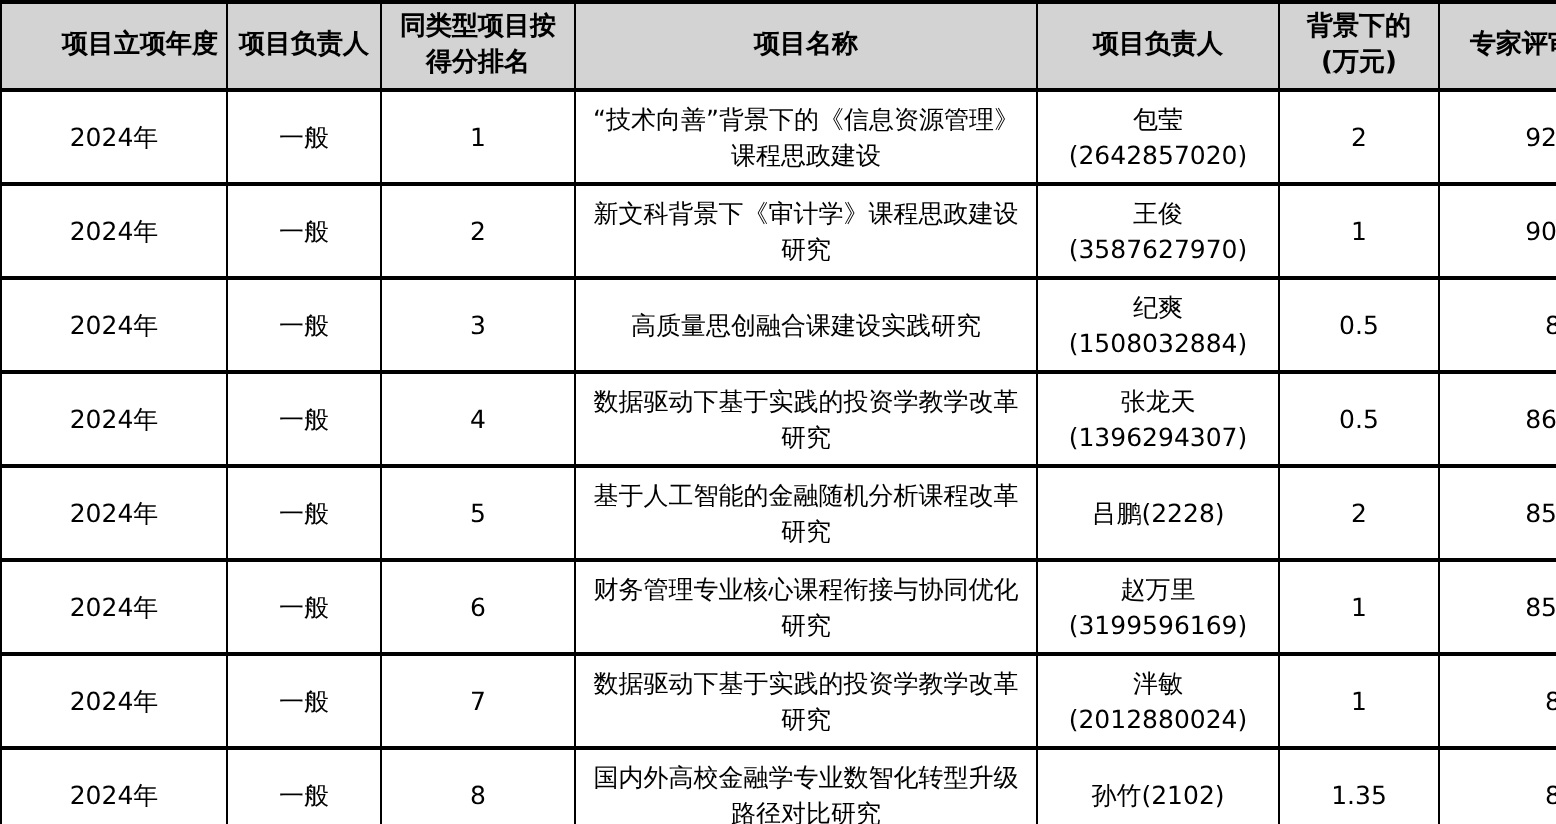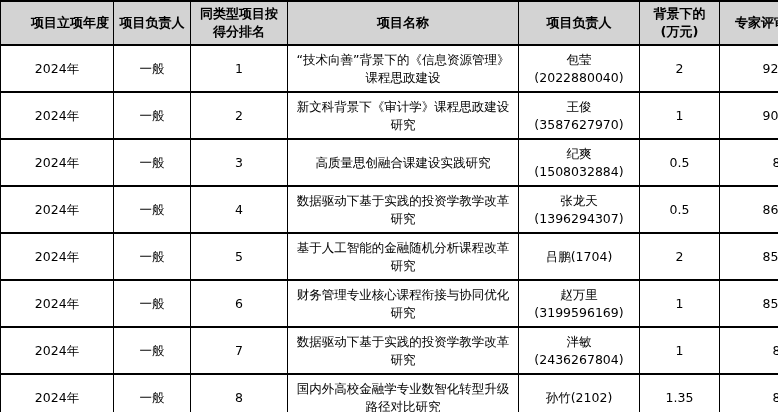--- a/index.html
+++ b/index.html
@@ -63,21 +63,21 @@
           <th style="width: 113px;">专家评审平均分</th>
         </tr>
     </thead>
     <tbody id="table-body">
         <tr>
           <td>2024年</td>
           <td>一般</td>
           <td>1</td>
           <td>“技术向善”背景下的《信息资源管理》课程思政建设</td>
           <td>包莹
-(2022880040)</td>
+(2642857020)</td>
           <td>2</td>
           <td>92.14</td>
         </tr>
         <tr>
           <td>2024年</td>
           <td>一般</td>
           <td>2</td>
           <td>新文科背景下《审计学》课程思政建设研究</td>
           <td>王俊
 (3587627970)</td>
@@ -102,41 +102,41 @@
           <td>张龙天
 (1396294307)</td>
           <td>0.5</td>
           <td>86.86</td>
         </tr>
         <tr>
           <td>2024年</td>
           <td>一般</td>
           <td>5</td>
           <td>基于人工智能的金融随机分析课程改革研究</td>
-          <td>吕鹏(1704)</td>
+          <td>吕鹏(2228)</td>
           <td>2</td>
           <td>85.86</td>
         </tr>
         <tr>
           <td>2024年</td>
           <td>一般</td>
           <td>6</td>
           <td>财务管理专业核心课程衔接与协同优化研究</td>
           <td>赵万里
 (3199596169)</td>
           <td>1</td>
           <td>85.57</td>
         </tr>
         <tr>
           <td>2024年</td>
           <td>一般</td>
           <td>7</td>
           <td>数据驱动下基于实践的投资学教学改革研究</td>
           <td>泮敏
-(2436267804)</td>
+(2012880024)</td>
           <td>1</td>
           <td>85</td>
         </tr>
         <tr>
           <td>2024年</td>
           <td>一般</td>
           <td>8</td>
           <td>国内外高校金融学专业数智化转型升级路径对比研究</td>
           <td>孙竹(2102)</td>
           <td>1.35</td>

